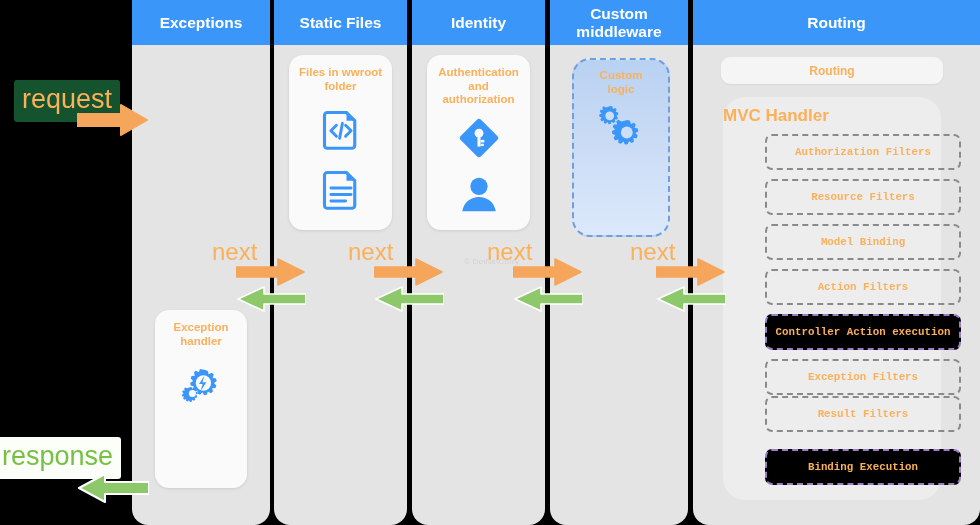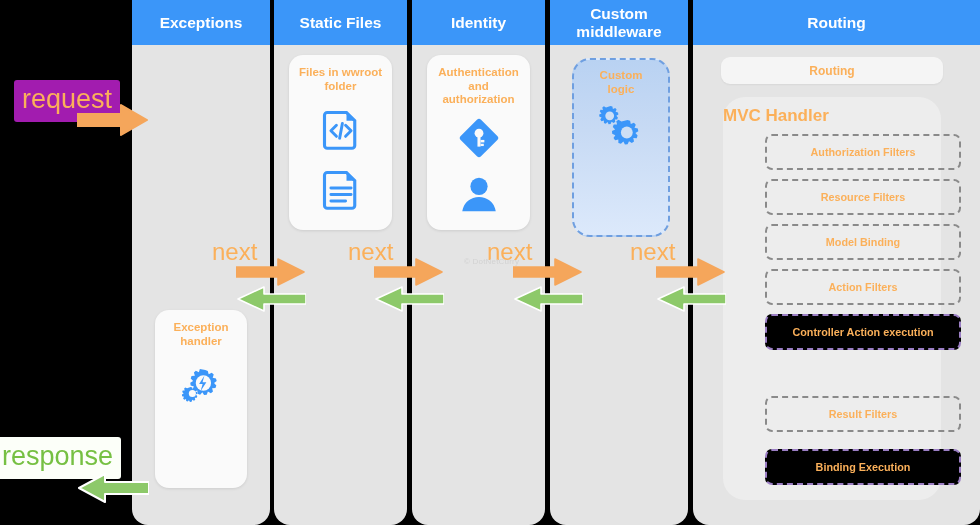--- a/index.html
+++ b/index.html
@@ -28,25 +28,25 @@
 
   
   .routing-bar{position:absolute;background:#f5f5f5;border-radius:9px;
       color:#fbb05a;font-weight:bold;font-size:12px;display:flex;
       align-items:center;justify-content:center;box-shadow:0 1px 2px rgba(0,0,0,.06);}
   .mvc-panel{position:absolute;background:#ededed;border-radius:22px;}
   .mvc-title{color:#fbb05a;font-weight:bold;font-size:17px;text-align:left;padding-top:9px;}
   .filter{position:absolute;left:42px;width:192px;height:32px;border-radius:7px;
       border:2px dashed #8a8a8a;background:transparent;color:#fbb05a;font-weight:bold;
       font-size:10.8px;display:flex;align-items:center;justify-content:center;
-      text-align:center;}
+      text-align:center;font-family:Liberation Mono, monospace;}
   .filter.exec{border-color:#9b7ec4;background:#000000;}
 
   
-  .pill{position:absolute;background:#a21caf;font-size:27px;line-height:1;
+  .pill{position:absolute;background:#14532d;font-size:27px;line-height:1;
         padding:6px 8px 9px 8px;border-radius:3px;white-space:nowrap;}
   .pill.req{color:#fbb05a;}
   .pill.resp{color:#76c043;background:#fcfff9;}
   .next-lbl{position:absolute;color:#fbb05a;font-size:24px;line-height:1;}
 
   
   .arrow{position:absolute;}
   .watermark{position:absolute;color:#d2d2d2;font-size:8px;letter-spacing:.2px;}
 </style>
 </head>
@@ -77,20 +77,21 @@
     <div class="routing-bar" style="left:28px;top:57px;width:222px;height:27px;">Routing</div>
 
     <div class="mvc-panel" style="left:30px;top:97px;width:218px;height:403px;">
       <div class="mvc-title">MVC Handler</div>
 
       <div class="filter" style="top:37px;">Authorization Filters</div>
       <div class="filter" style="top:82px;">Resource Filters</div>
       <div class="filter" style="top:127px;">Model Binding</div>
       <div class="filter" style="top:172px;">Action Filters</div>
       <div class="filter exec" style="top:217px;">Controller Action execution</div>
+      <div class="filter" style="top:262px;">Exception Filters</div>
       <div class="filter" style="top:299px;">Result Filters</div>
       <div class="filter exec" style="top:352px;">Binding Execution</div>
     </div>
   </div>
 
   <div class="card" style="left:155px;top:310px;width:92px;height:178px;">
     <div class="card-title" style="white-space:pre-line;">Exception
 handler</div>
     <div class="icons">
       <span>

